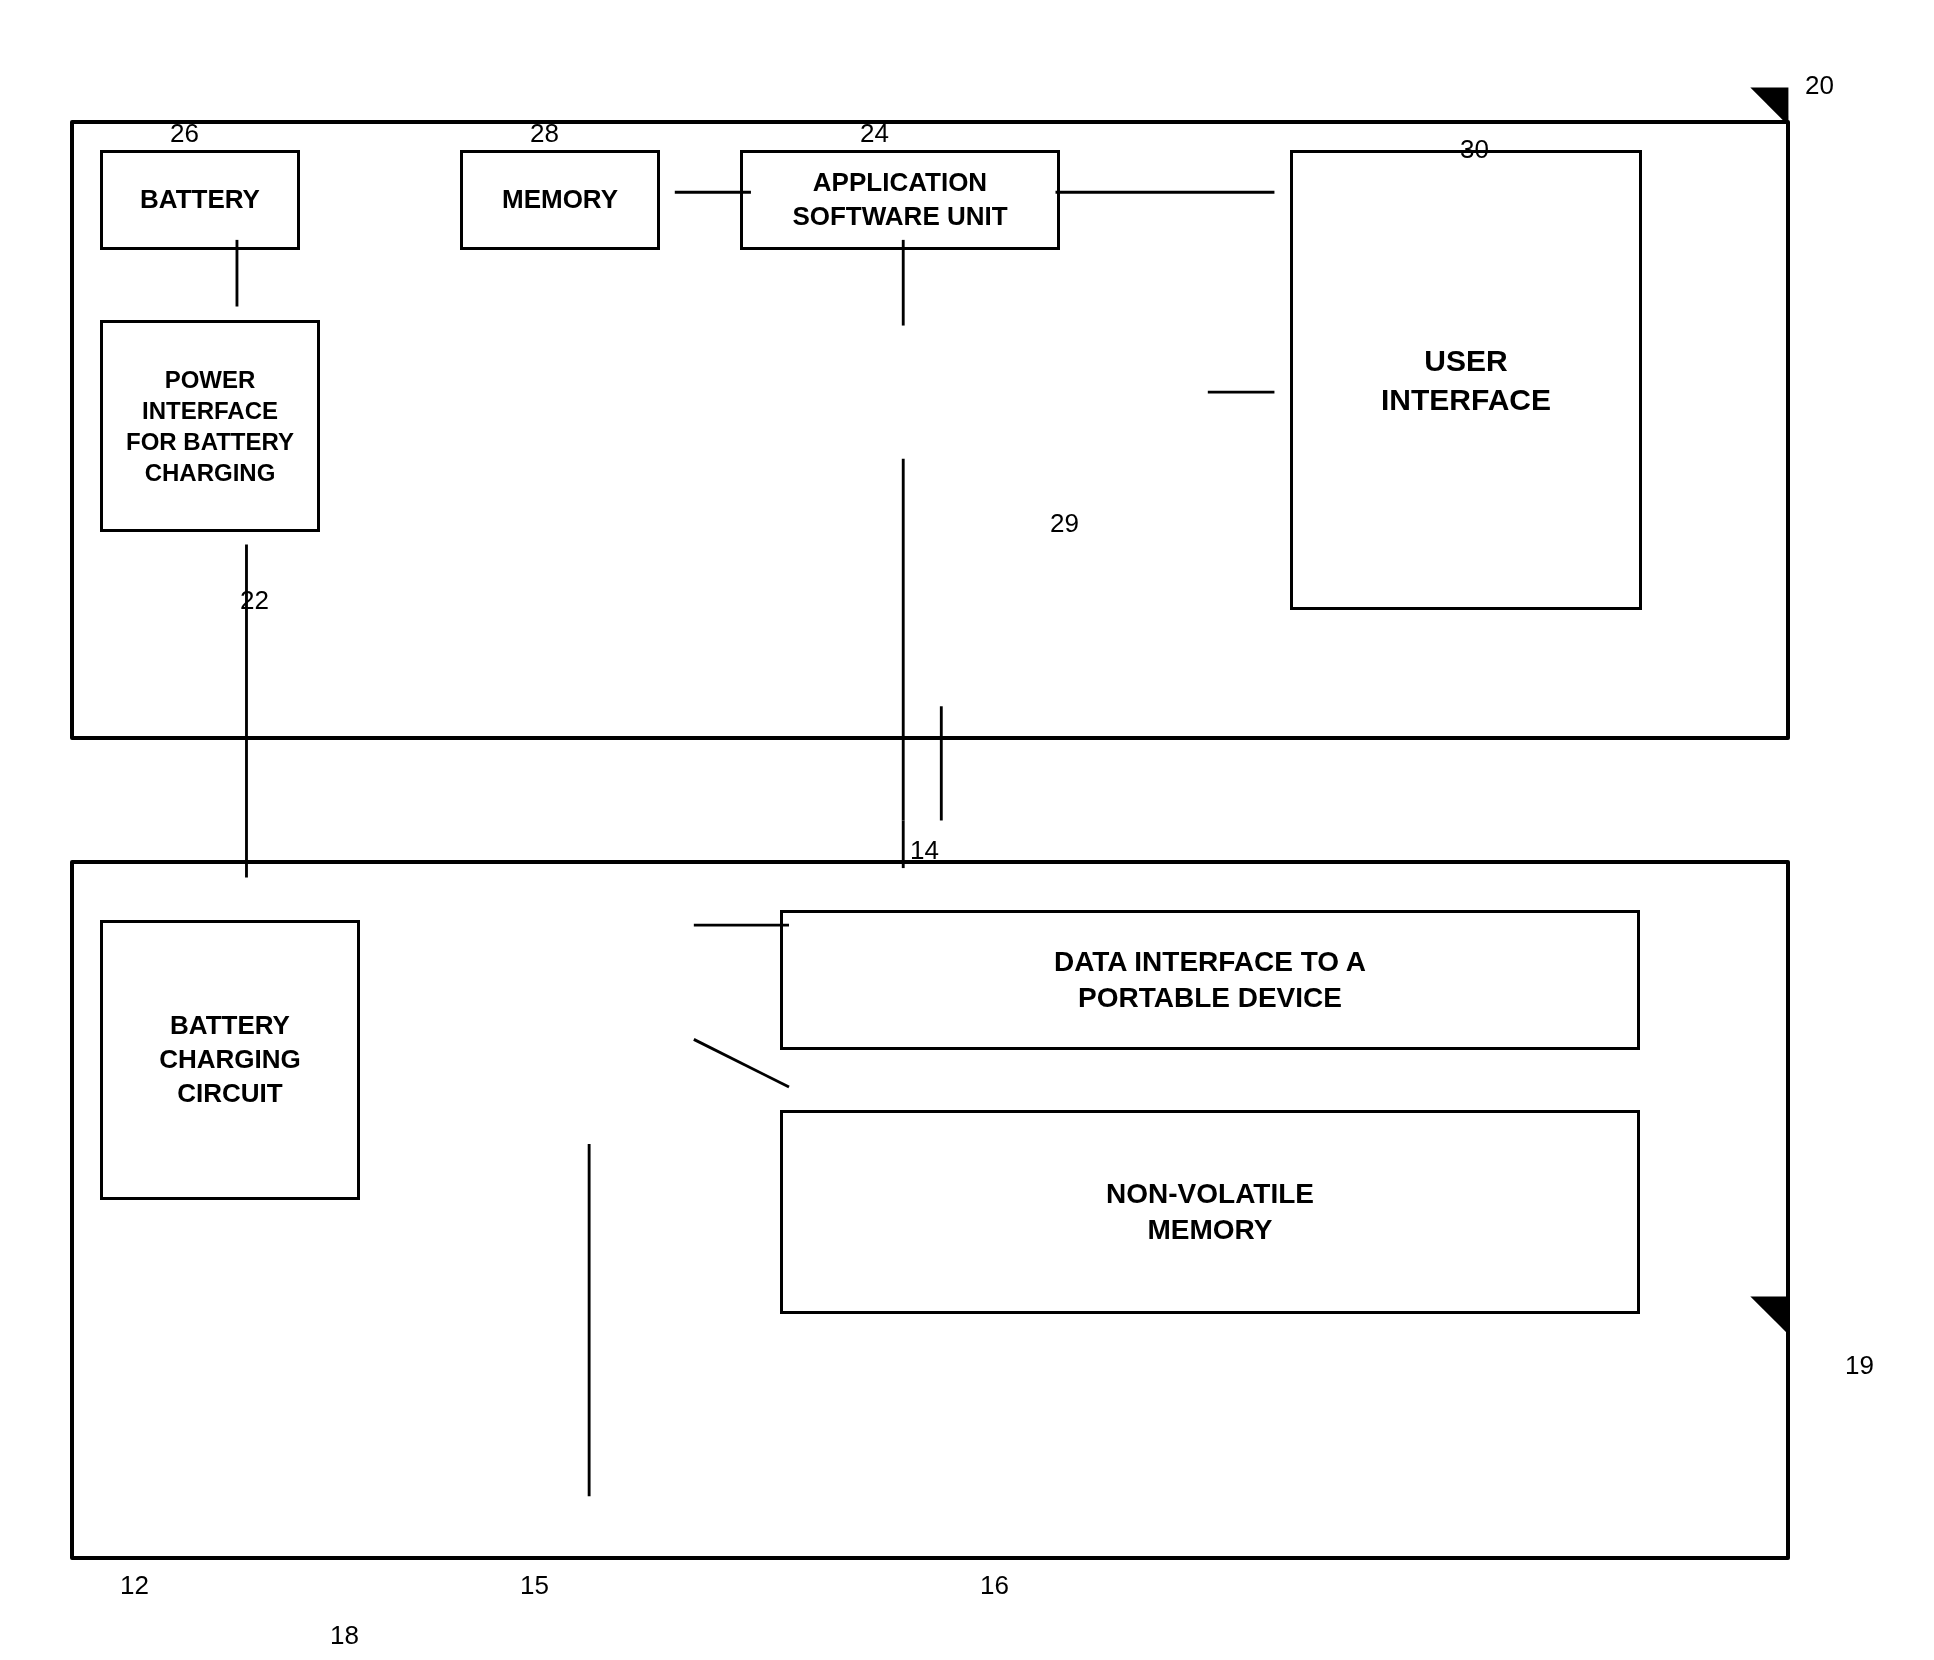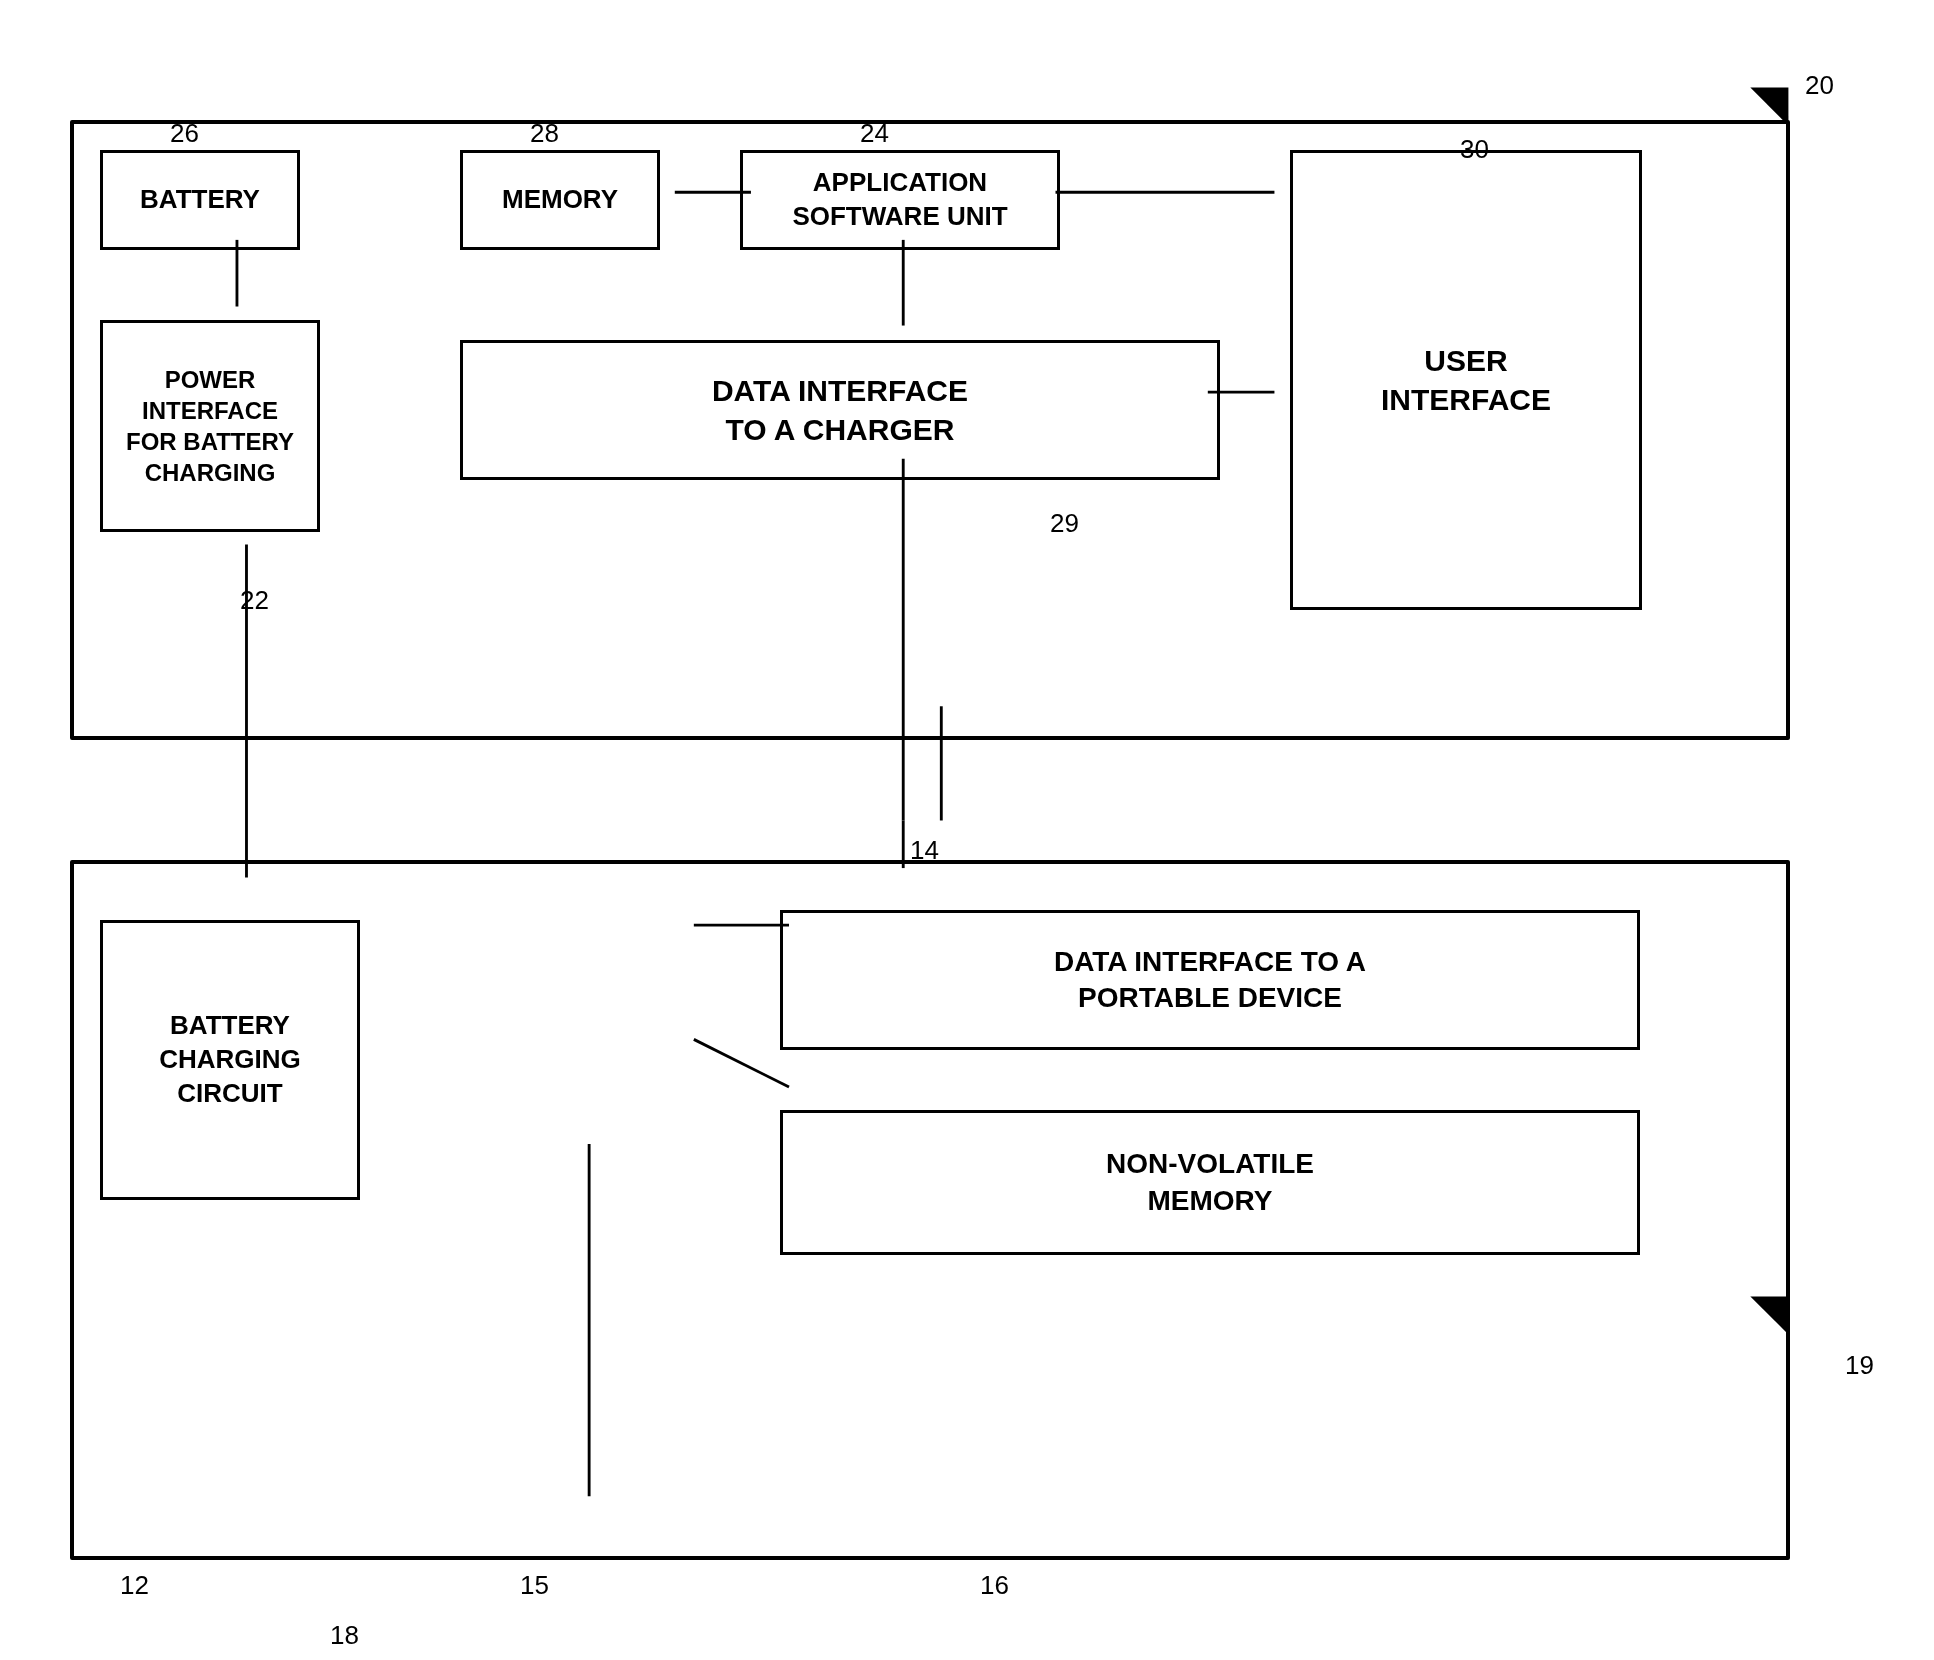--- a/index.html
+++ b/index.html
@@ -114,43 +114,39 @@
   <span class="ref-num" style="top: 78px; left: 1420px; margin-top: 16px;">30</span>
 
   <div class="block" style="top: 280px; left: 60px; width: 220px; height: 212px; font-size: 24px;">
     <span style="white-space: pre-line;">POWER
 INTERFACE
 FOR BATTERY
 CHARGING</span>
   </div>
   <span class="ref-num" style="top: 545px; left: 200px;">22</span>
 
-  <div class="block" style="top: 300px; left: 420px; width: 760px; height: 140px; font-size: 30px;">
-    <span style="white-space: pre-line;">DATA INTERFACE
-TO A CHARGER</span>
-  </div>
   <span class="ref-num" style="top: 468px; left: 1010px;">29</span>
 
   <div class="block" style="top: 880px; left: 60px; width: 260px; height: 280px; font-size: 26px;">
     <span style="white-space: pre-line;">BATTERY
 CHARGING
 CIRCUIT</span>
   </div>
   <span class="ref-num" style="top: 1530px; left: 80px;">12</span>
 
   <span class="ref-num" style="top: 1530px; left: 480px;">15</span>
   <span class="ref-num" style="top: 1580px; left: 290px;">18</span>
 
   <div class="block" style="top: 870px; left: 740px; width: 860px; height: 140px; font-size: 28px;">
     <span style="white-space: pre-line;">DATA INTERFACE TO A
 PORTABLE DEVICE</span>
   </div>
   <span class="ref-num" style="top: 795px; left: 870px;">14</span>
 
-  <div class="block" style="top: 1070px; left: 740px; width: 860px; height: 145px; font-size: 28px;">
+  <div class="block" style="top: 1070px; left: 740px; width: 860px; height: 204px; font-size: 28px;">
     <span style="white-space: pre-line;">NON-VOLATILE
 MEMORY</span>
   </div>
   <span class="ref-num" style="top: 1530px; left: 940px;">16</span>
 
   <span class="ref-num" style="top: 1310px; right: 20px;">19</span>
 
   <svg class="lines-svg" viewBox="0 0 1854 1660">
 
     <line x1="160" y1="210" x2="160" y2="280"></line>

